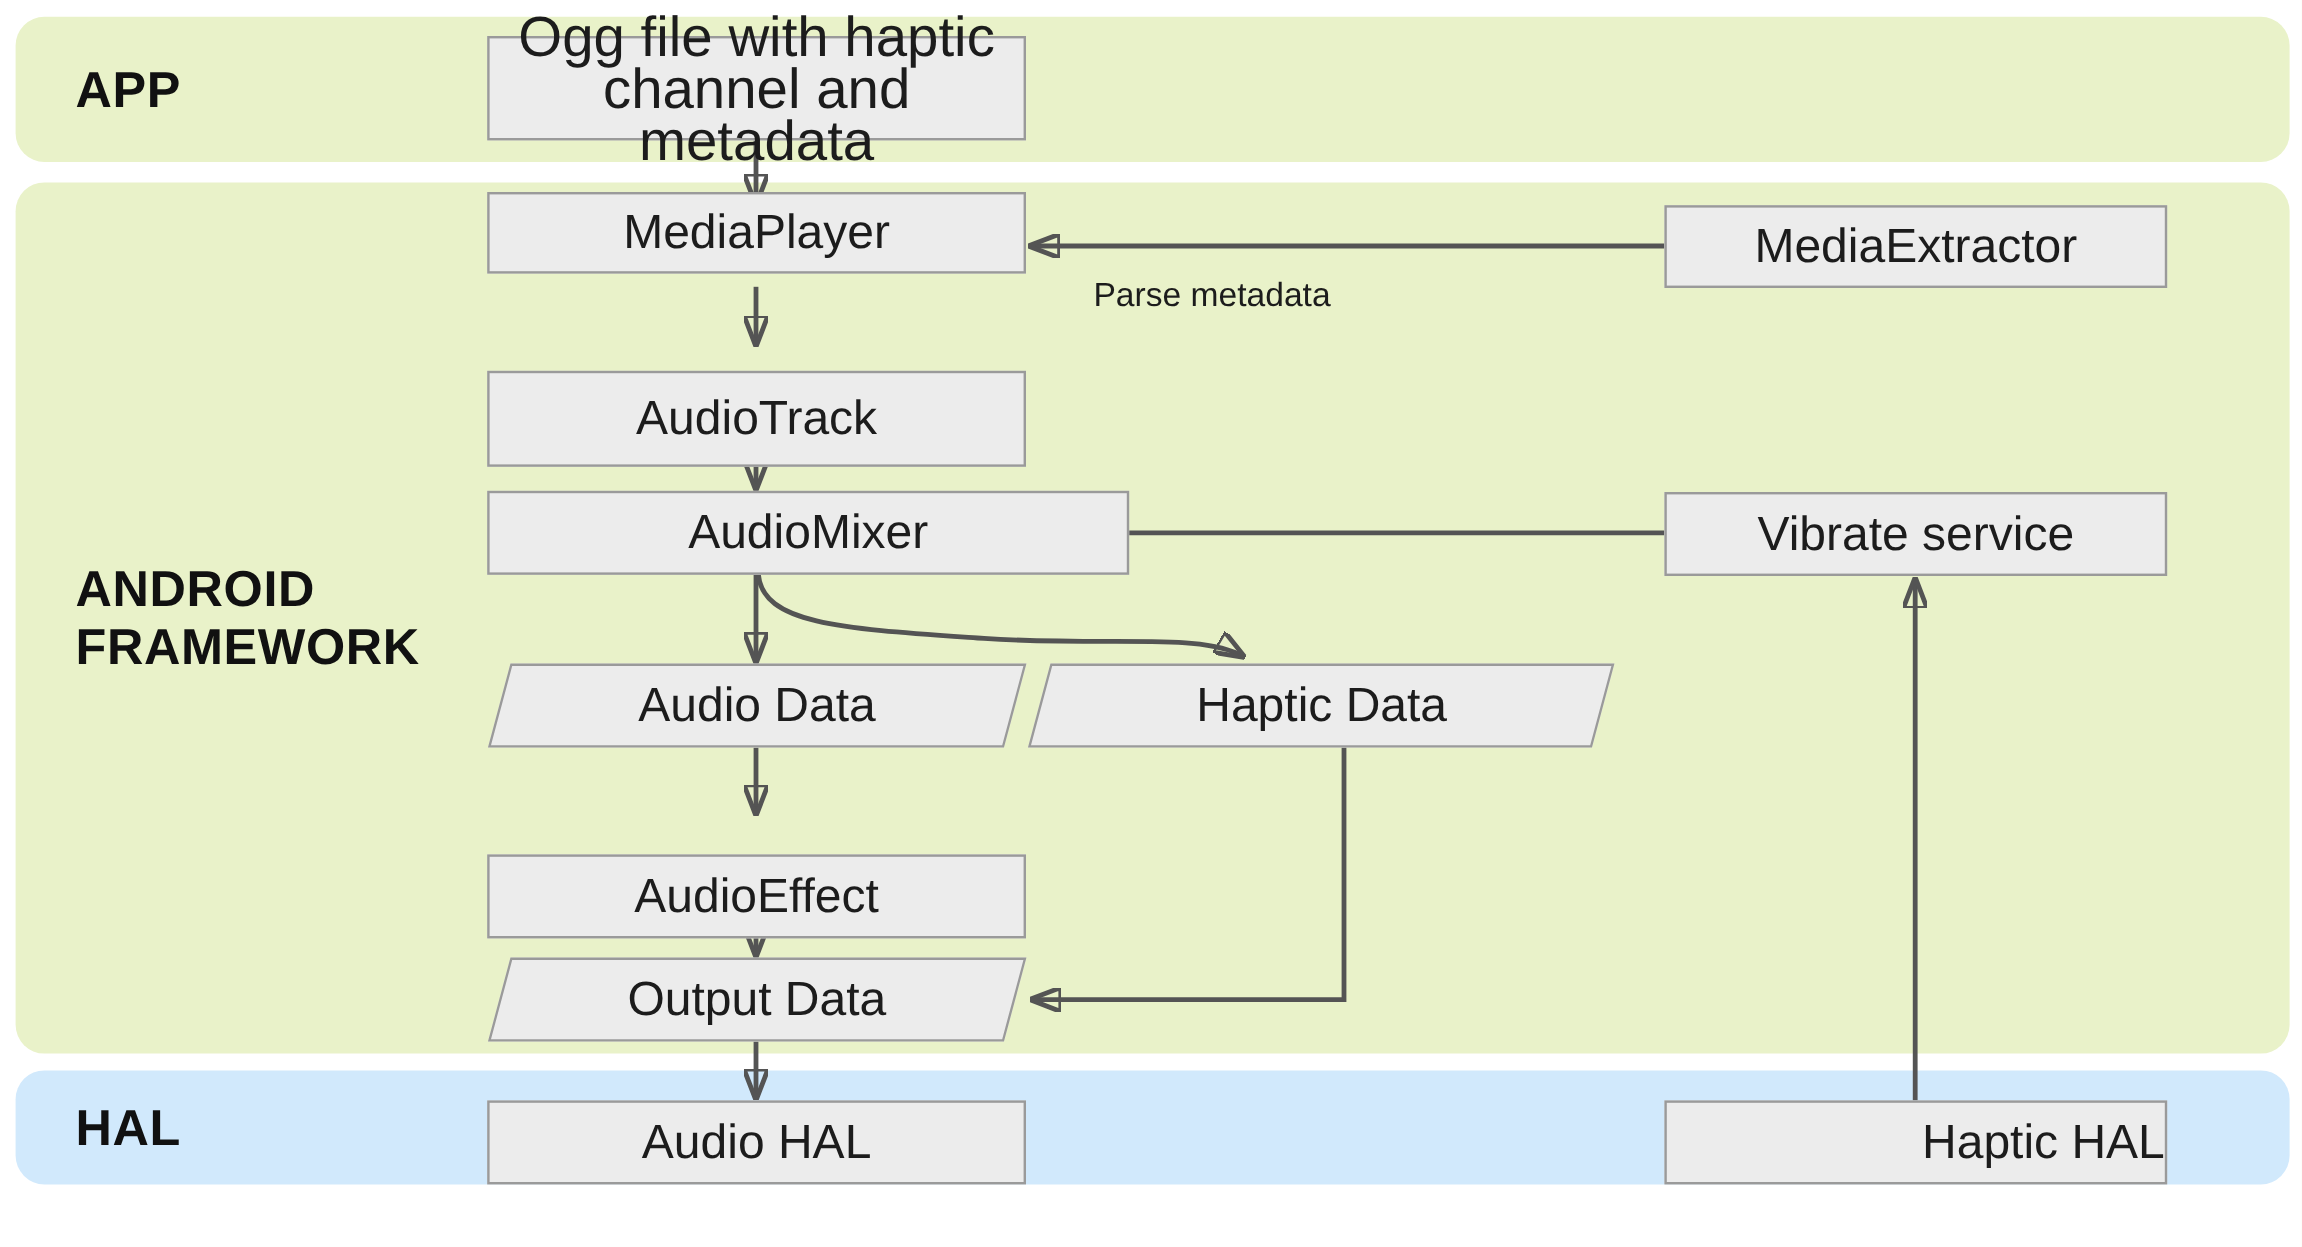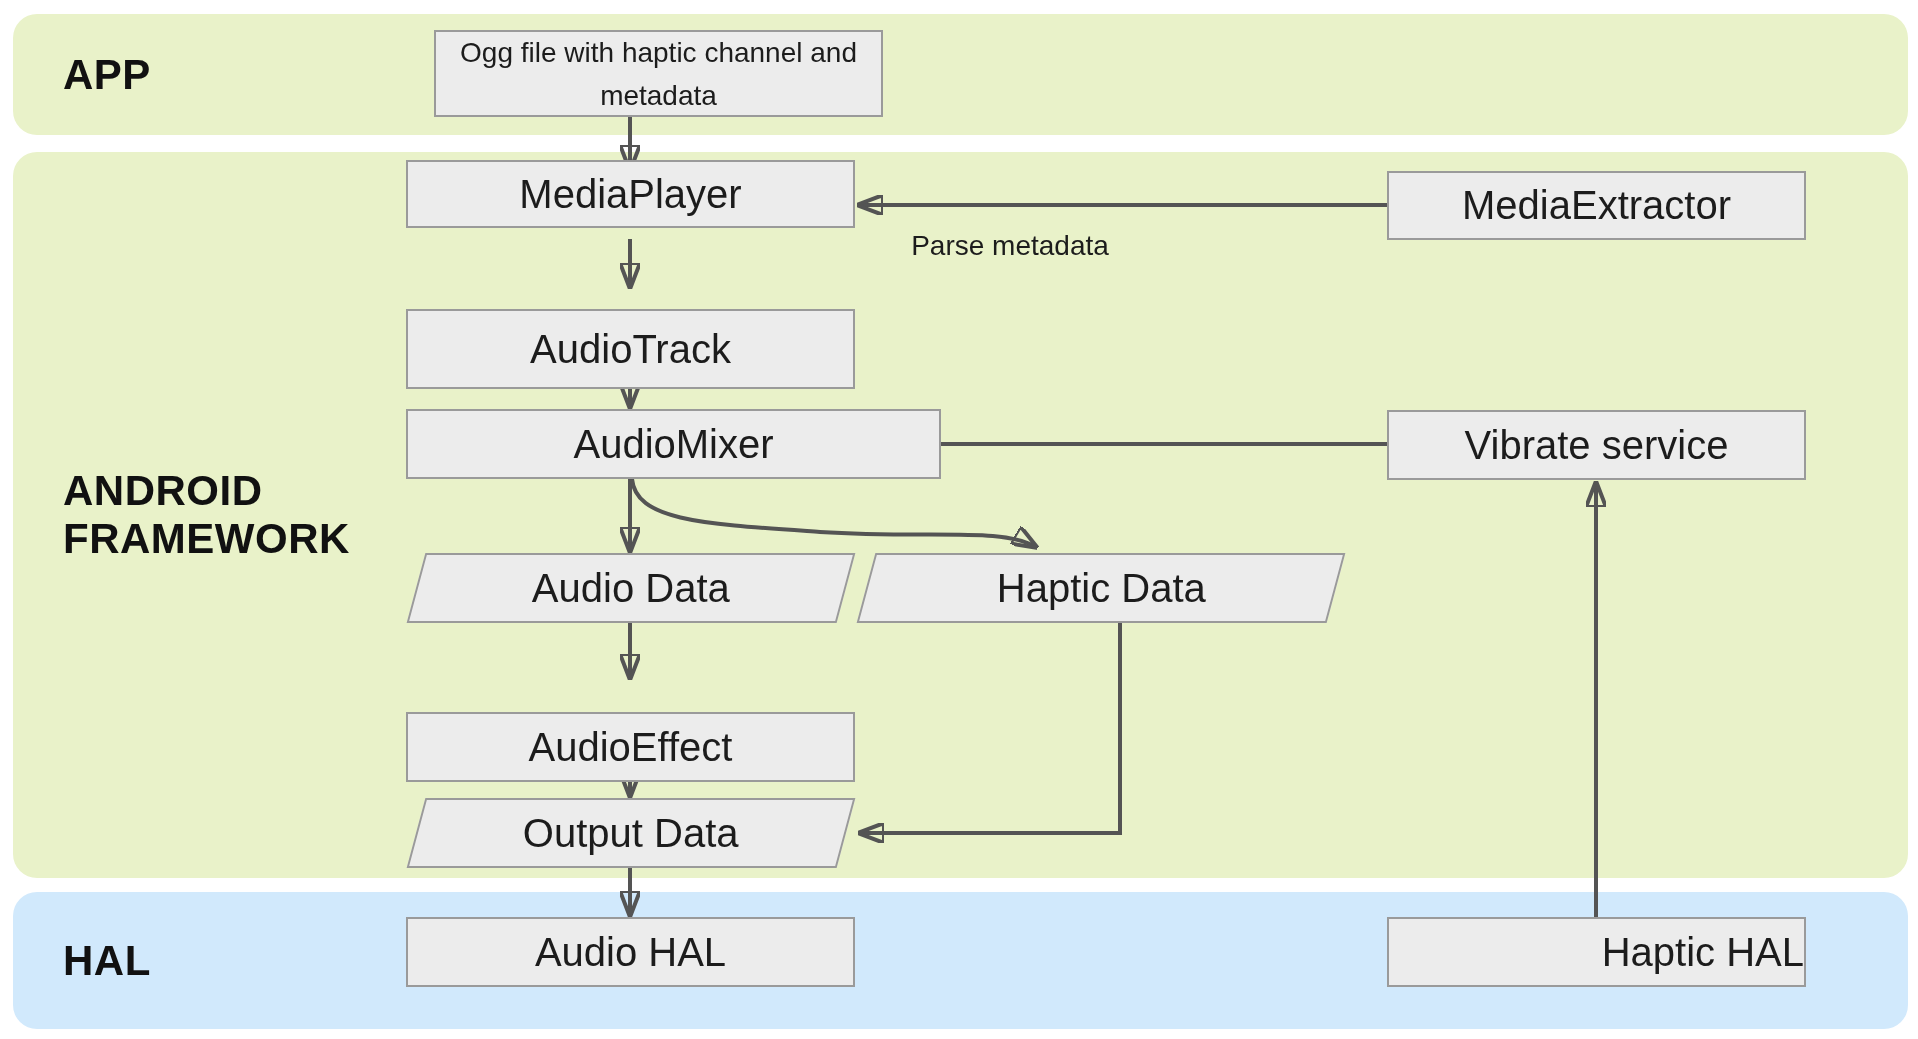--- a/index.html
+++ b/index.html
@@ -37,21 +37,21 @@
     background: #ececec;
     border: 2px solid #9a9a9a;
     box-sizing: border-box;
     display: flex;
     align-items: center;
     justify-content: center;
     font-size: 40px;
     color: #1c1c1c;
     text-align: center;
   }
-  .node.small-text { font-size: 28px; line-height: 43px; margin-left: 28px; }
+  .node.small-text { font-size: 47px; line-height: 43px; }
   .para { transform: skewX(-15deg); }
   .para .node-label { transform: skewX(15deg); display: block; }
   .edge-label {
     position: absolute;
     font-size: 28px;
     color: #1c1c1c;
     text-align: center;
   }
   svg.connectors {
     position: absolute;
@@ -71,21 +71,21 @@
 <div class="canvas">
 
   <div class="band band-green" id="band-app" style="top:14px; height:121px;">
     <span class="band-label">APP</span>
   </div>
 
   <div class="band band-green" id="band-framework" style="top:152px; height:726px;">
     <span class="band-label">ANDROID FRAMEWORK</span>
   </div>
 
-  <div class="band band-blue" id="band-hal" style="top:892px; height:137px;text-decoration:underline;">
+  <div class="band band-blue" id="band-hal" style="top:892px; height:95px;text-decoration:underline;">
     <span class="band-label">HAL</span>
   </div>
 
   <svg class="connectors" viewBox="0 0 1918 1039">
     <defs>
       <marker id="ah" markerUnits="userSpaceOnUse" markerWidth="26" markerHeight="20" refX="24" refY="10" orient="auto">
         <path d="M0,0 L26,10 L0,20 Z" fill="#545454" stroke="none"></path>
       </marker>
     </defs>
     <line x1="630" y1="117" x2="630" y2="169" marker-end="url(#ah)"></line>

